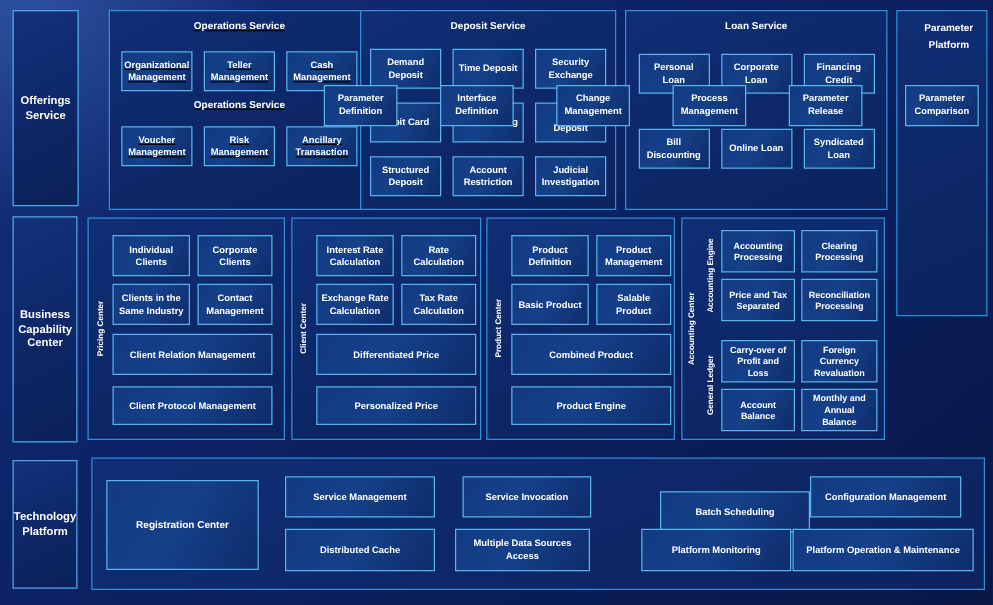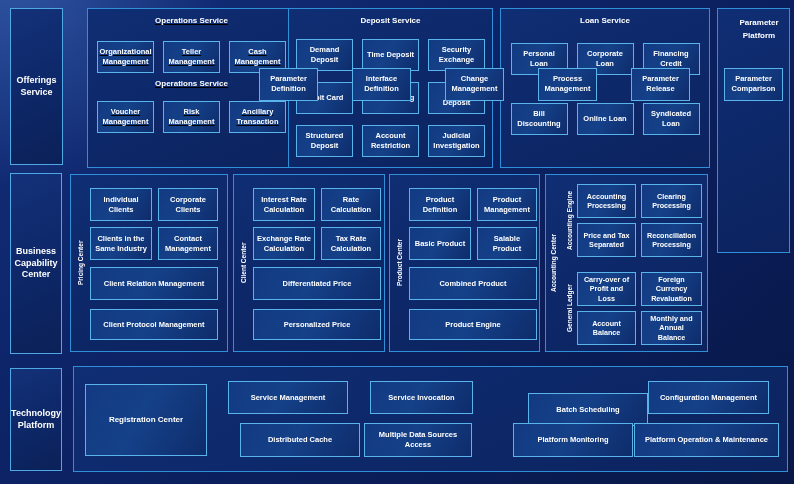--- a/index.html
+++ b/index.html
@@ -96,21 +96,21 @@
   .acc-grid{display:grid;grid-template-columns:59px 61px;gap:5px;}
   .acc-box{height:34px;font-size:7.2px;}
 
   
   .abs{position:absolute;}
   .t-reg{left:11px;top:17px;width:122px;height:72px;font-size:8px;}
   .t-a1{left:154px;top:14px;width:120px;height:33px;}
   .t-b1{left:296px;top:14px;width:103px;height:33px;}
   .t-c1{left:439px;top:26px;width:120px;height:33px;margin-left:15px;}
   .t-d1{left:574px;top:14px;width:121px;height:33px;}
-  .t-a2{left:154px;top:56px;width:120px;height:34px;margin-left:12px;}
+  .t-a2{left:154px;top:56px;width:120px;height:34px;}
   .t-b2{left:290px;top:56px;width:108px;height:34px;}
   .t-c2{left:439px;top:56px;width:120px;height:34px;}
   .t-d2{left:560px;top:56px;width:145px;height:34px;}
 </style>
 </head>
 <body>
 
 <div class="stage">
 
   <div class="sec-label lbl-offerings">Offerings Service</div>

